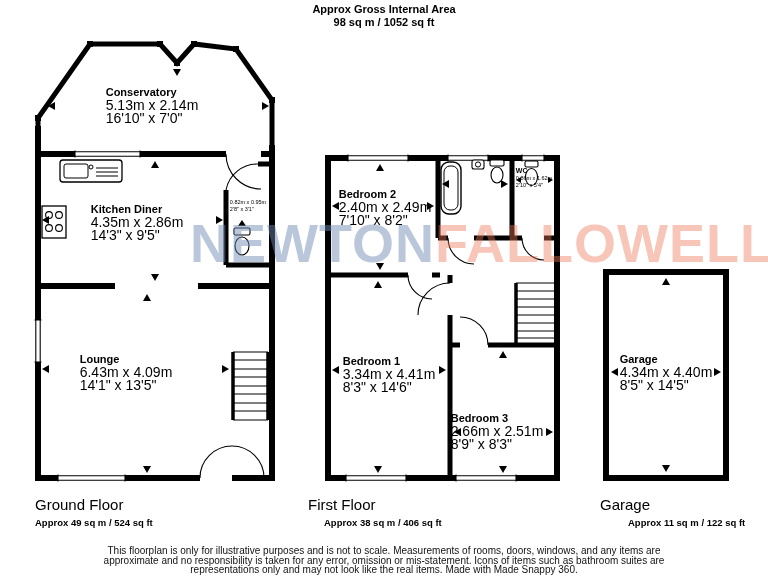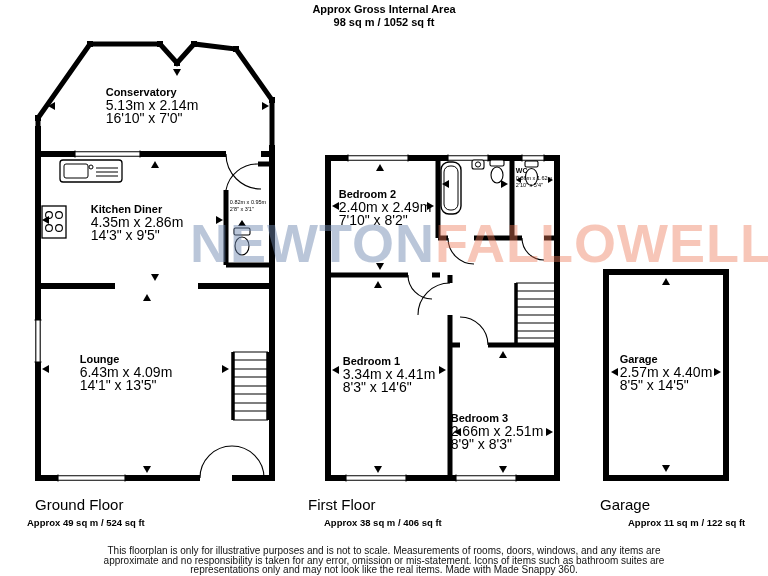--- a/index.html
+++ b/index.html
@@ -232,30 +232,30 @@
   </div>
 
   <div class="room-label" style="left:497px;top:412px">
     <div class="rname">Bedroom 3</div>
     <div class="rdim">2.66m x 2.51m</div>
     <div class="rdim">8'9" x 8'3"</div>
   </div>
 
   <div class="room-label" style="left:666px;top:353px">
     <div class="rname">Garage</div>
-    <div class="rdim">2.57m x 4.40m</div>
+    <div class="rdim">4.34m x 4.40m</div>
     <div class="rdim">8'5" x 14'5"</div>
   </div>
 
   <div class="watermark">
     <span class="wm-blue">NEWTON</span><span class="wm-salmon">FALLOWELL</span>
   </div>
 
   <div class="floor-title" style="left:35px;top:496px">Ground Floor</div>
-  <div class="floor-area" style="left:27px;top:517px">Approx 49 sq m / 524 sq ft</div>
+  <div class="floor-area" style="left:35px;top:517px">Approx 49 sq m / 524 sq ft</div>
 
   <div class="floor-title" style="left:308px;top:496px">First Floor</div>
   <div class="floor-area" style="left:324px;top:517px">Approx 38 sq m / 406 sq ft</div>
 
   <div class="floor-title" style="left:600px;top:496px">Garage</div>
   <div class="floor-area" style="left:628px;top:517px">Approx 11 sq m / 122 sq ft</div>
 
   <div class="disclaimer">This floorplan is only for illustrative purposes and is not to scale. Measurements of rooms, doors, windows, and any items are approximate and no responsibility is taken for any error, omission or mis-statement. Icons of items such as bathroom suites are representations only and may not look like the real items. Made with Made Snappy 360.</div>
 
 </div>

